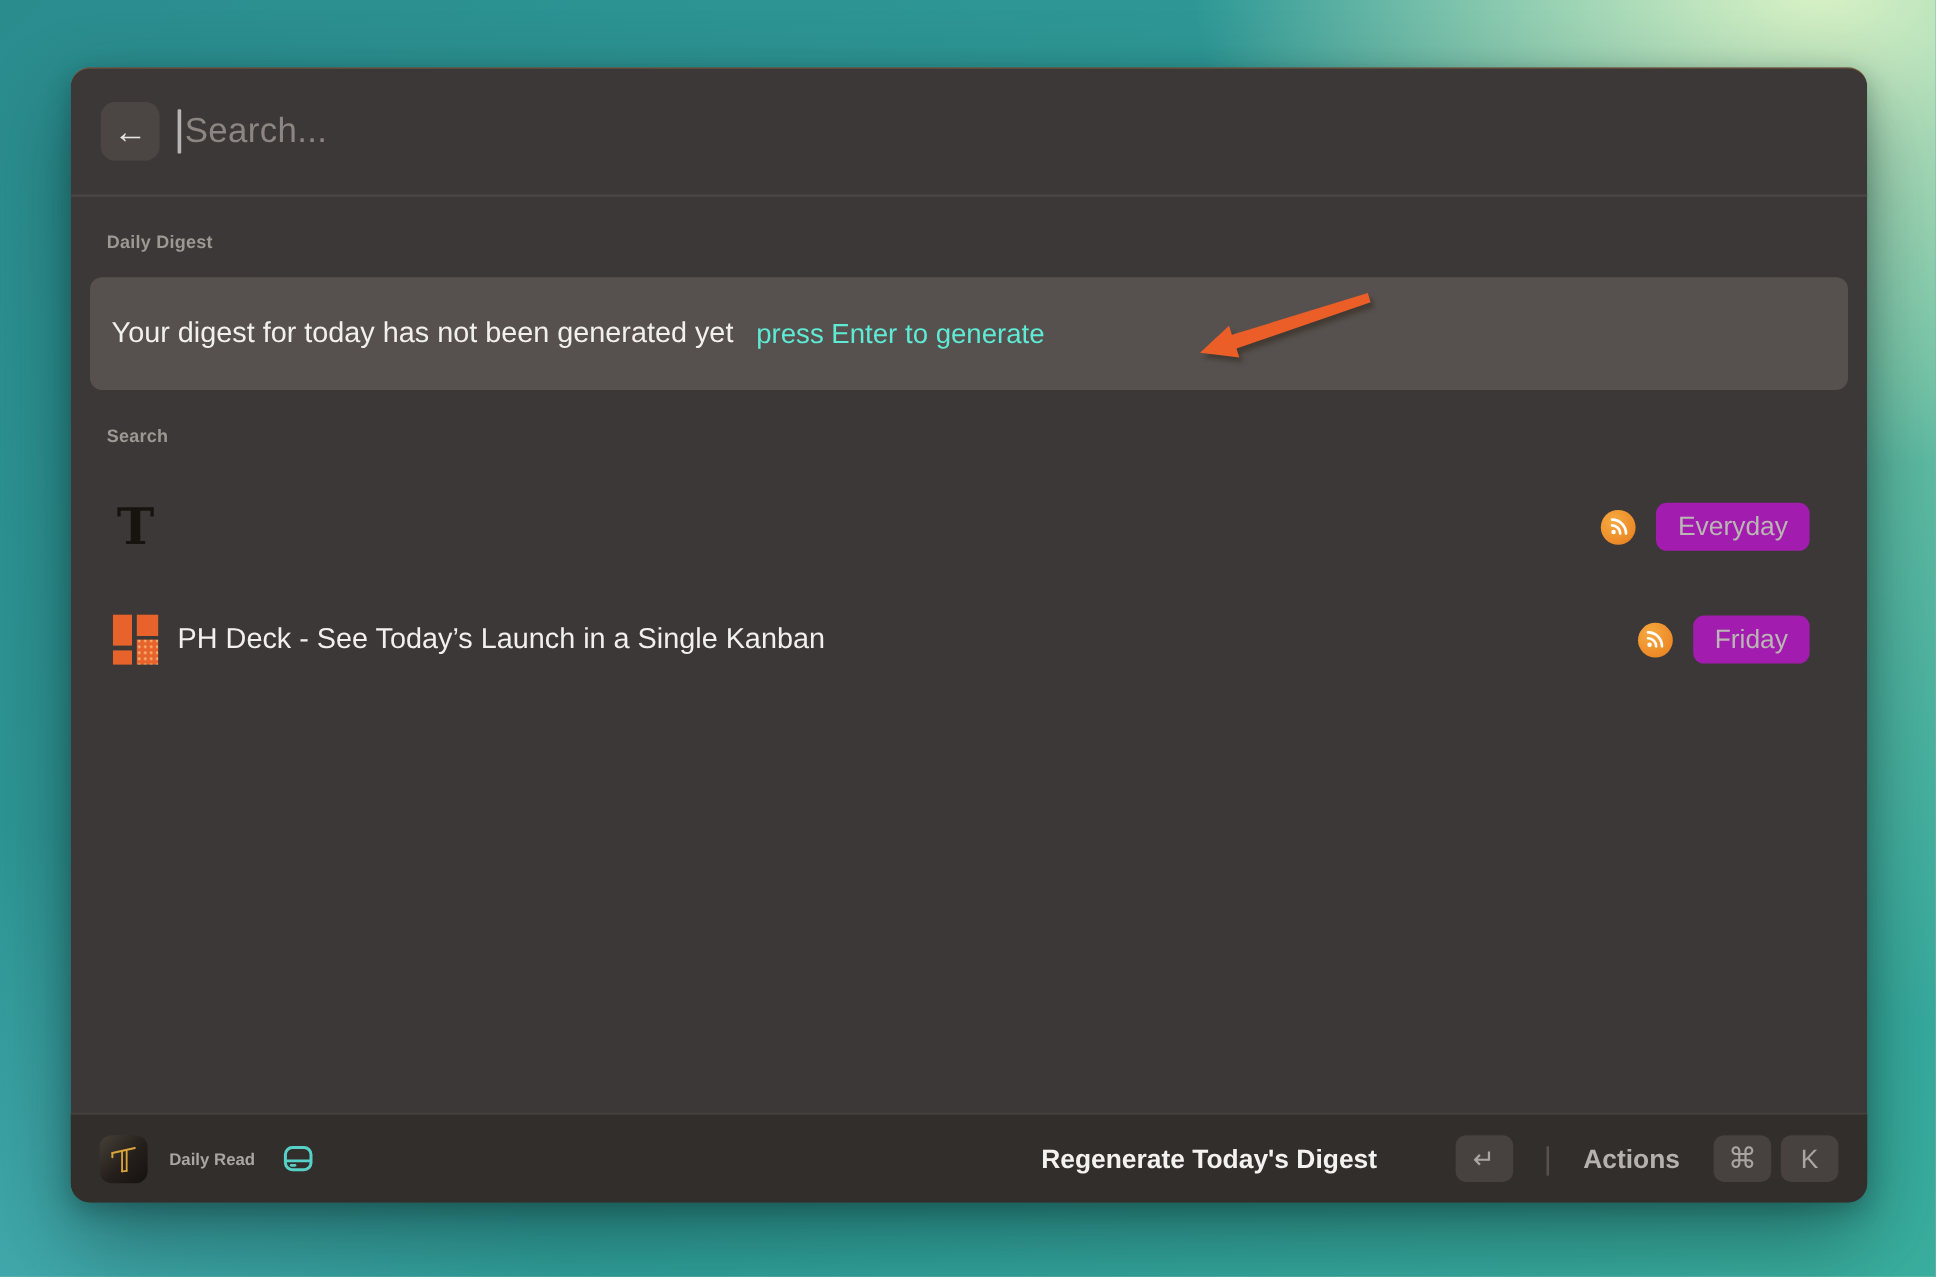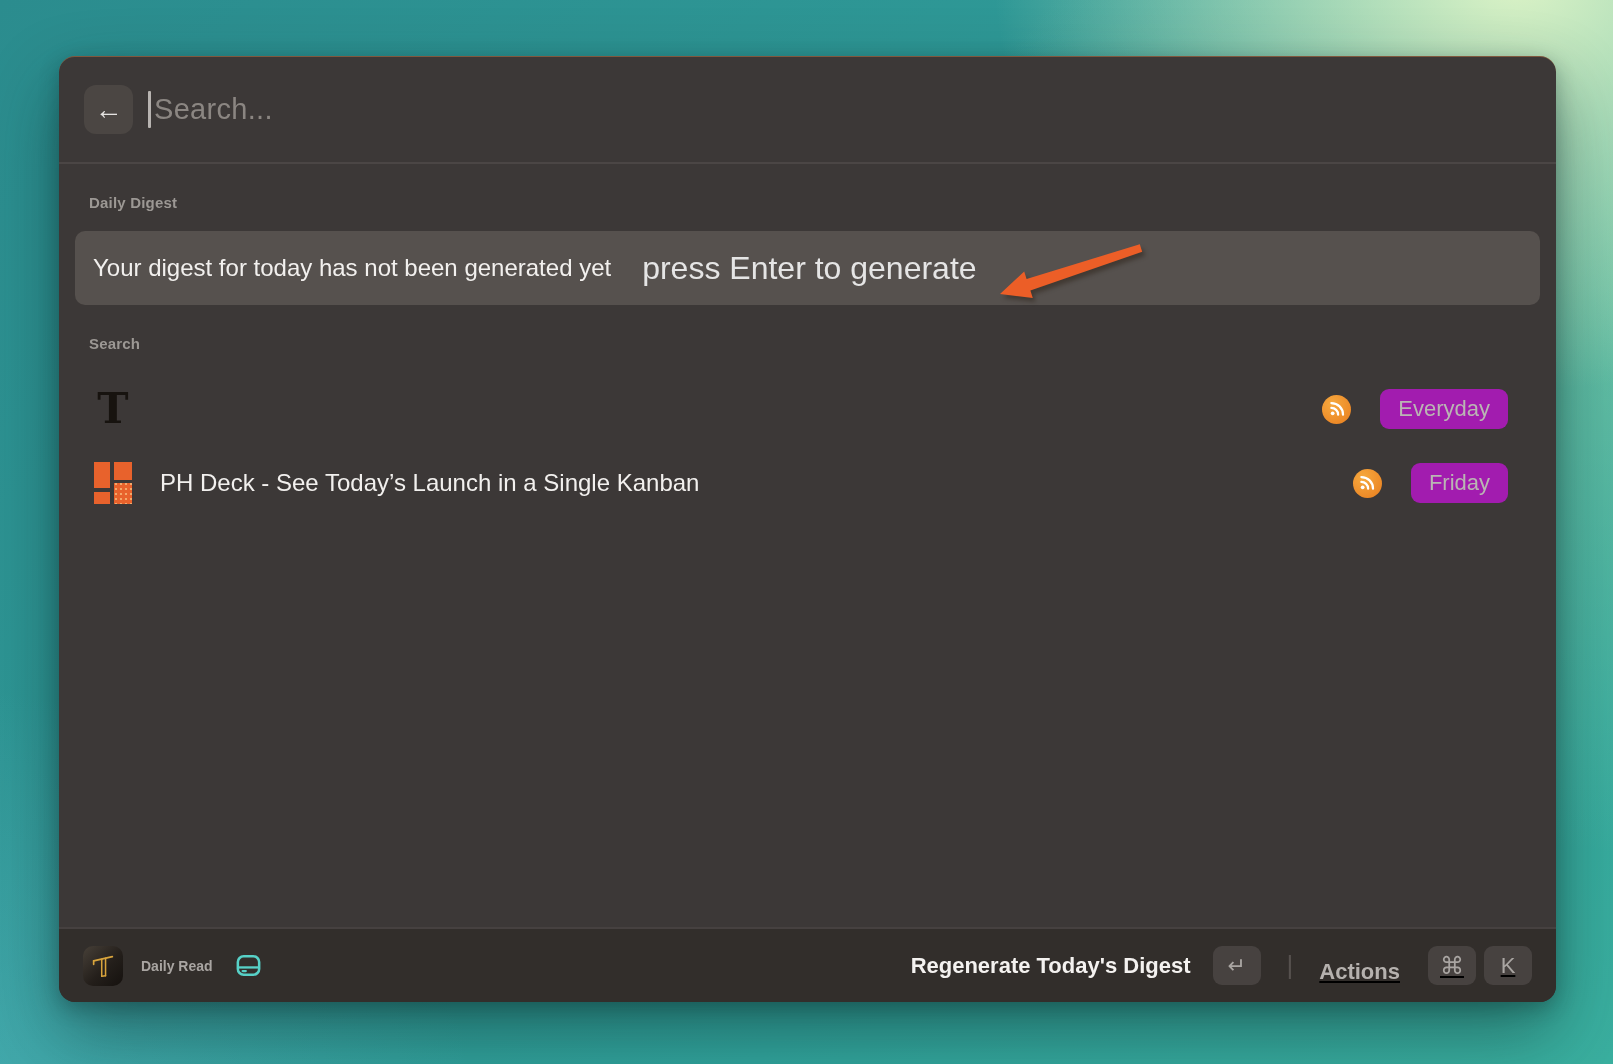--- a/index.html
+++ b/index.html
@@ -26,26 +26,26 @@
     width:49px; height:49px; border-radius:12px; background:#4b4643;
     display:flex; align-items:center; justify-content:center;
     color:#e5e3e1; font-size:28px; margin-right:15px; cursor:pointer;
   }
   .caret { width:3px; height:37px; background:#b8b4b1; border-radius:1px; margin-right:3px; }
   .search-placeholder { font-size:29px; color:#8b8682; letter-spacing:0.3px;text-align:right; }
   .list { padding:30px 16px 0; }
   .section-label { font-size:15px; font-weight:700; color:#9c9894; margin:0 0 20px 14px; letter-spacing:0.2px; }
   .section-label.subsequent { margin-top:30px; }
   .row {
-    height:74px; border-radius:10px; display:flex; align-items:center;
-    padding:16px 18px; position:relative; cursor:pointer;gap:12px;
+    height:94px; border-radius:10px; display:flex; align-items:center;
+    padding:16px 18px; position:relative; cursor:pointer;
   }
   .row.selected { background:#56514e; }
   .row-title { font-size:24px; color:#f2f0ee; white-space:nowrap; }
-  .hint { font-size:32px; color:#e5e5e5; margin-left:19px; white-space:nowrap; }
+  .hint { font-size:23px; color:#5eead4; margin-left:19px; white-space:nowrap; }
   .item-icon { width:40px; height:44px; margin-right:15px; display:flex; align-items:center; justify-content:center; flex:none; }
   .nyt-glyph { font-family:"DejaVu Serif","Liberation Serif",serif; font-weight:700; font-size:42px; line-height:44px; color:#17130f; }
   .row-spacer { flex:1; }
   .rss-badge {
     width:29px; height:29px; border-radius:50%; flex:none;
     background:radial-gradient(circle at 35% 30%, #f6a93f, #e87d1e);
     display:flex; align-items:center; justify-content:center; margin-right:17px;
   }
   .accessory-badge {
     background:#a21caf; color:#bab6b3; font-size:22px; padding:7px 18px;
@@ -160,26 +160,26 @@
       </svg>
     </div>
     <div class="app-name">Daily Read</div>
     <svg width="31" height="31" viewBox="0 0 32 32">
       <rect x="5" y="6.5" width="22" height="19" rx="6" stroke="#57d1c7" stroke-width="2.6" fill="none"></rect>
       <path d="M5.5 18 H26.5" stroke="#57d1c7" stroke-width="2.4" fill="none"></path>
       <path d="M10 21.8 h3.2" stroke="#57d1c7" stroke-width="2.4" fill="none" stroke-linecap="round"></path>
     </svg>
 
     <div class="footer-right">
-      <div style="display:flex;align-items:center;cursor:pointer;">
+      <div style="display:flex;align-items:center;cursor:pointer;gap:43px;">
         <span class="primary-label">Regenerate Today's Digest</span>
         <span class="key enter">↵</span>
       </div>
       <span class="vsep">|</span>
-      <div style="display:flex;align-items:flex-end;cursor:pointer;text-decoration:underline;">
+      <div style="display:flex;align-items:center;cursor:pointer;">
         <span class="actions-label">Actions</span>
         <span class="key cmd">⌘</span>
         <span class="key kk">K</span>
       </div>
     </div>
   </div>
 
 </div>
 
 </body></html>

